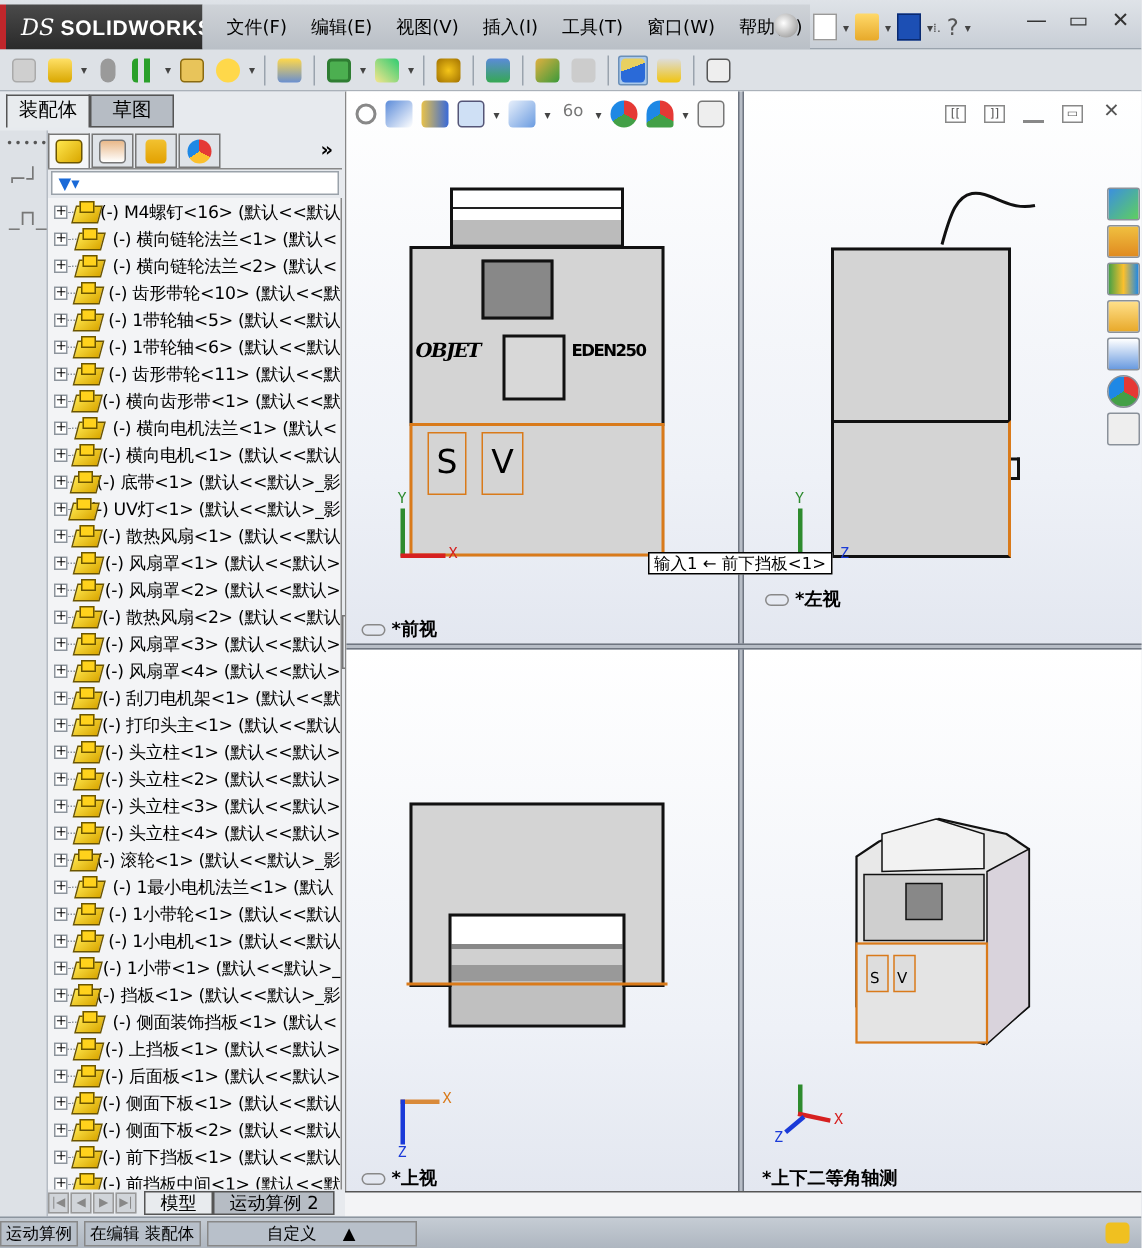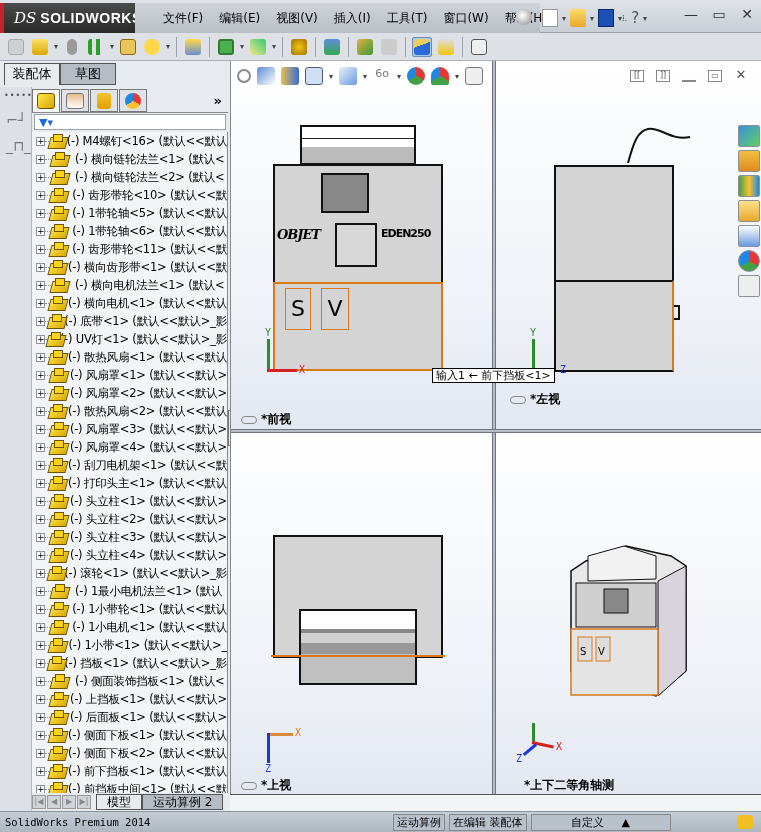--- a/index.html
+++ b/index.html
@@ -3,21 +3,21 @@
 <meta charset="utf-8">
 <style>
   * { box-sizing: border-box; margin: 0; padding: 0; }
   body { width: 761px; height: 832px; overflow: hidden; background: #c9d0d8; font-family: "DejaVu Sans", sans-serif; font-size: 12px; color: #000; position: relative; }
 
   
   #titlebar { position: absolute; left: 0; top: 0; width: 761px; height: 33px; background: linear-gradient(#dfe3e8, #c8ced6); border-bottom: 1px solid #9aa3ad; }
   #logo { position: absolute; left: 0; top: 3px; width: 135px; height: 30px; background: linear-gradient(#4a4a4a, #2a2a2a); border-left: 4px solid #c0262b; color: #fff; display: flex; align-items: center; padding-left: 10px; }
   #logo .ds { font-family: "DejaVu Serif", serif; font-style: italic; font-size: 15px; margin-right: 4px; }
   #logo .name { font-family: "Liberation Sans", sans-serif; font-weight: bold; font-size: 14px; letter-spacing: .5px; }
-  #menu { position: absolute; left: 135px; top: 3px; height: 30px; width: 405px; background: linear-gradient(#cfd3d8, #b9bfc6); display: flex; align-items: center; padding-left: 28px; }
+  #menu { position: absolute; left: 135px; top: 3px; height: 30px; width: 405px; background: linear-gradient(#cfd3d8, #b9bfc6); display: flex; align-items: center; padding-left: 16px; }
   #menu .mi { margin-right: 16px; font-size: 12px; white-space: nowrap; }
   #menu .pin { position: absolute; right: 8px; top: 6px; width: 16px; height: 16px; border-radius: 50%; background: radial-gradient(circle at 40% 40%, #fff, #888); }
   #quick { position: absolute; left: 542px; top: 5px; height: 26px; display: flex; align-items: center; gap: 4px; }
   .qi { width: 16px; height: 18px; display: inline-block; }
   .qi.doc { background: #fff; border: 1px solid #999; }
   .qi.open { background: linear-gradient(#ffd96a, #e7a92a); border-radius: 2px; }
   .qi.save { background: #1c4fb4; border: 1px solid #0a2a70; }
   .dd { font-size: 8px; color: #444; }
   .qhelp { font-size: 15px; color: #555; }
   #winctl { position: absolute; right: 6px; top: 7px; display: flex; gap: 12px; }
@@ -548,21 +548,21 @@
       <rect x="10" y="42" width="80" height="44" fill="#cfcfcf" stroke="#111"></rect>
       <rect x="38" y="48" width="24" height="24" fill="#888" stroke="#111"></rect>
     </svg>
     <div class="triad" style="left:20px;top:290px">
       <div style="position:absolute;left:16px;top:0;width:3px;height:20px;background:#2e8b2e"></div>
       <div style="position:absolute;left:16px;top:18px;width:22px;height:3px;background:#d62020;transform:rotate(12deg);transform-origin:left"></div>
       <div style="position:absolute;left:4px;top:20px;width:16px;height:3px;background:#1a3ad8;transform:rotate(-40deg);transform-origin:right"></div>
       <span class="ax" style="left:40px;top:18px;color:#d62020">X</span>
       <span class="ax" style="left:0px;top:30px;color:#1a3ad8">Z</span>
     </div>
-    <div class="viewlabel" style="left:28px;top:344px">
+    <div class="viewlabel" style="left:12px;top:344px">
       <span>*上下二等角轴测</span>
     </div>
     <div id="taskpane" style="top:-308px">
       <span class="tp" style="background:linear-gradient(135deg,#3b8fe0,#5fcf5f)"></span>
       <span class="tp" style="background:linear-gradient(#f0c040,#e08a20)"></span>
       <span class="tp" style="background:linear-gradient(90deg,#43a047,#fbc02d,#1e88e5)"></span>
       <span class="tp" style="background:linear-gradient(#ffe08a,#e8a92a)"></span>
       <span class="tp" style="background:linear-gradient(#fff,#6a9be0)"></span>
       <span class="tp" style="background:conic-gradient(#e53935 0 33%,#43a047 0 66%,#1e88e5 0);border-radius:50%"></span>
       <span class="tp" style="background:#eee"></span>
@@ -570,18 +570,17 @@
   </div>
 
   <div id="vdivider"></div>
   <div id="hdivider"></div>
 
   <div id="tooltip">输入1 ← 前下挡板&lt;1&gt;</div>
 </div>
 <div id="gapbar"></div>
 
 <div id="status">
-  <span class="prod">SolidWorks Premium 2014</span>
   <span class="sb">运动算例</span>
   <span class="sb">在编辑 装配体</span>
   <span class="sb" id="sb-custom"><span>自定义</span>&nbsp;&nbsp;&nbsp;&nbsp;&nbsp;<span>▲</span></span>
   <span id="sb-tag"></span>
 </div>
 
 </body></html>

